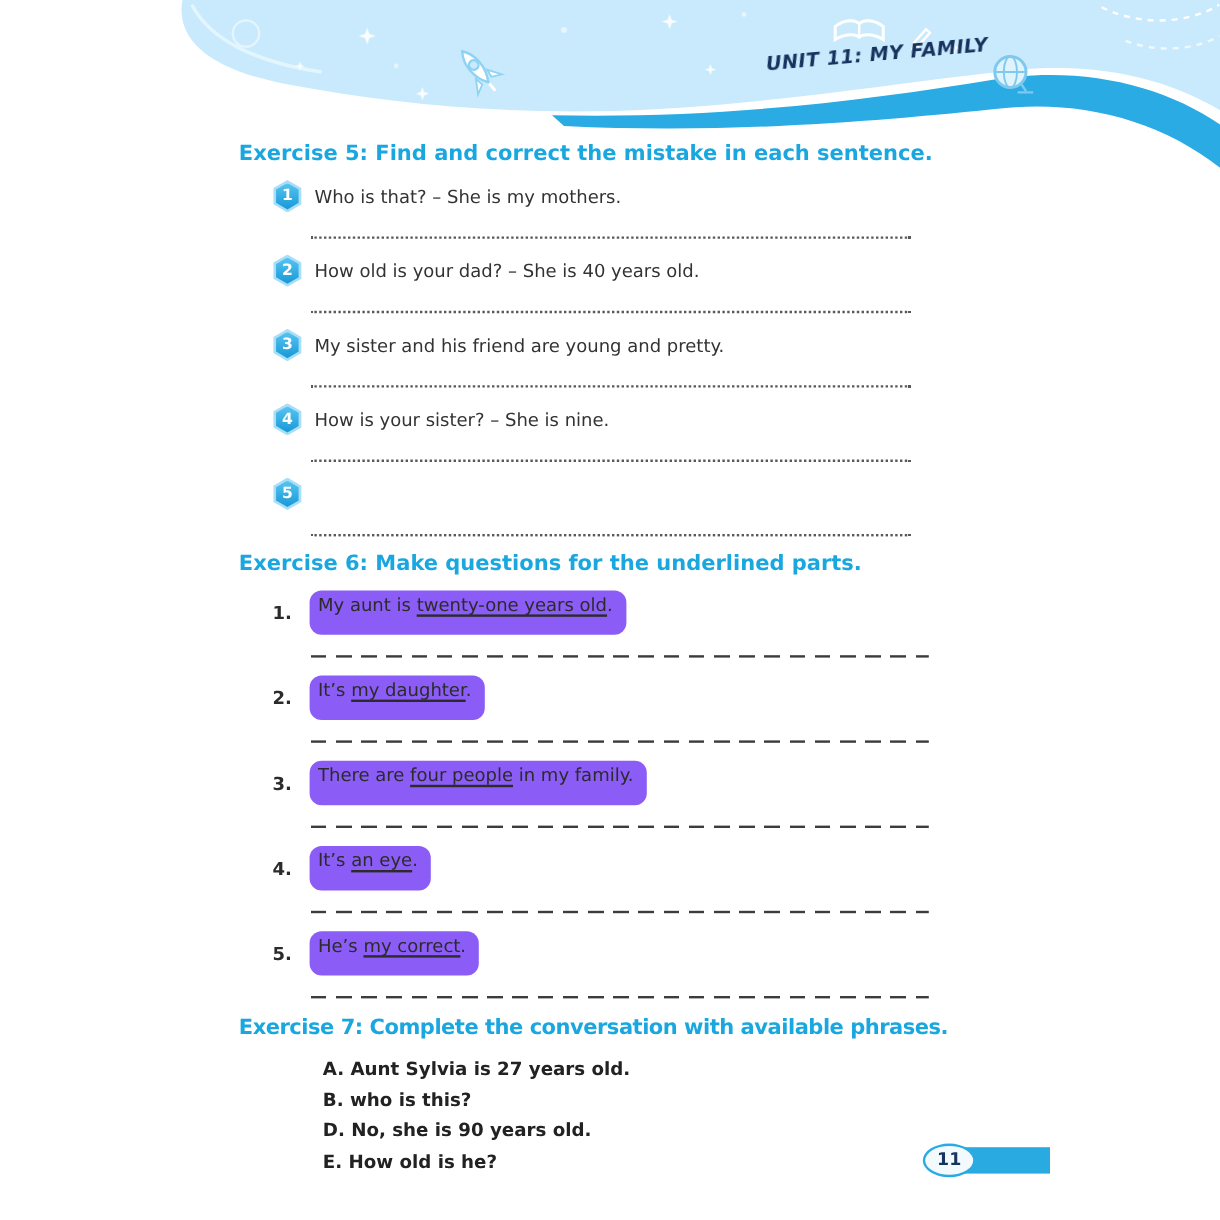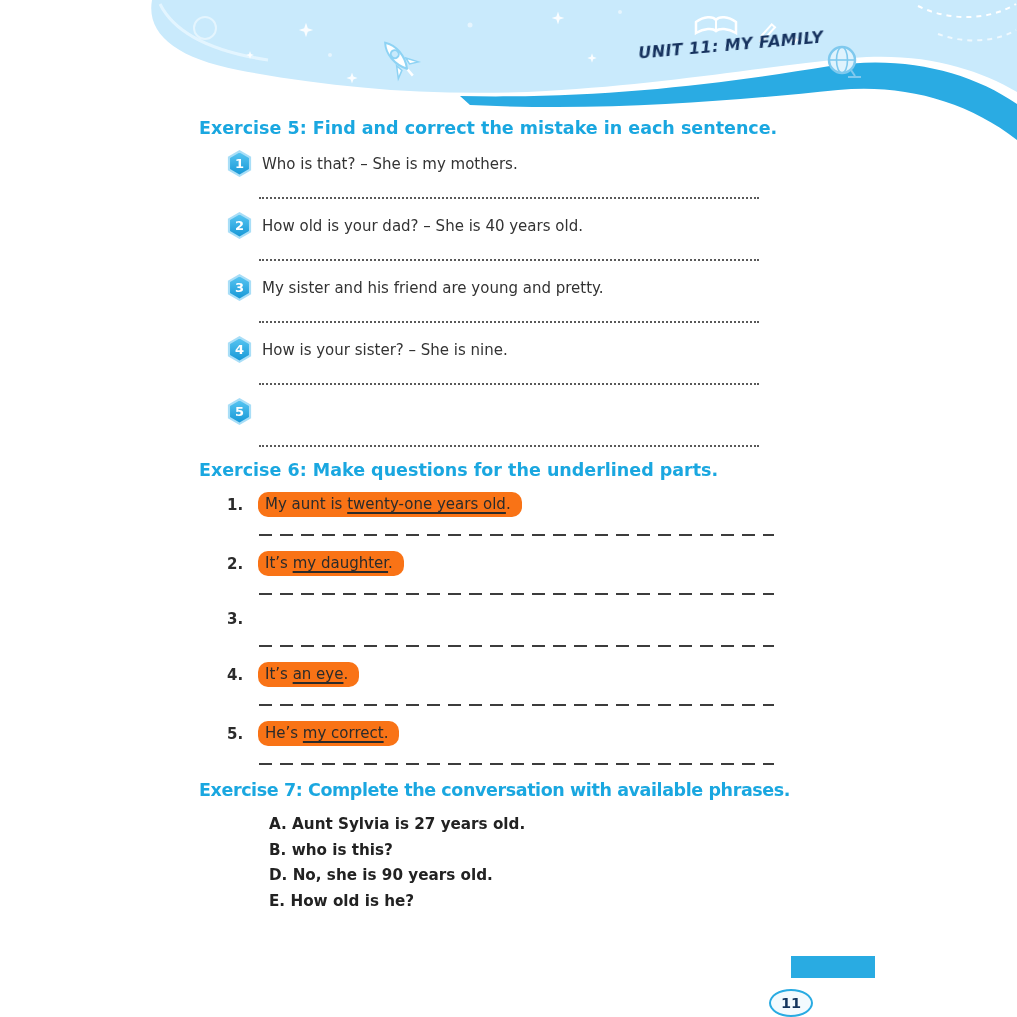--- a/index.html
+++ b/index.html
@@ -39,37 +39,37 @@
   .ex5-text{font-size:15px;color:#333}
   .dotline{
     margin:20px 0 0 60px;width:500px;height:0;
     border-bottom:2px dotted #595959;
   }
   
   .ex6-block{margin-top:0}
   .ex6-item{margin-bottom:15px}
   .ex6-row{display:flex;align-items:center;margin-left:28px;font-size:15px;color:#2b2b2b}
   .ex6-num{width:31px;font-weight:700;flex:none}
-  .pill{background:#f97316;border-radius:10px;padding:3px 11px 4px 7px}
+  .pill{background:#8b5cf6;border-radius:10px;padding:3px 11px 16px 7px}
   .u{text-decoration:underline;text-underline-offset:3px;text-decoration-thickness:1.5px}
   .dashline{
     margin:17px 0 0 60px;width:515px;height:2px;
     background:repeating-linear-gradient(90deg,#3c3c3c 0 13px,transparent 13px 21px);
   }
   
   .ex7-block{margin-top:12px}
   .ex7-options{margin:10px 0 0 70px}
   .ex7-option{font-weight:700;color:#222;font-size:15.2px;line-height:25.5px}
   
   .page-bar{position:absolute;left:791px;top:956px;width:84px;height:22px;background:#29abe2}
   .page-oval{
     position:absolute;left:769px;top:953px;width:44px;height:28px;z-index:2;
     background:#f3fafe;border:2.5px solid #29abe2;border-radius:50%;
     display:flex;align-items:center;justify-content:center;
-    font-weight:700;font-size:14.5px;color:#14355e;margin-top:36px;
+    font-weight:700;font-size:14.5px;color:#14355e;
   }
 </style>
 </head>
 <body>
 
 <div class="page">
 
   <svg class="banner-svg" width="1017" height="175" viewBox="0 0 1017 175">
     <path fill="#c9eafc" d="M152,0 C146,34 176,58 238,70 C332,88 436,97 546,91 C668,84 766,66 852,58 C922,52 976,68 1017,92 L1017,0 Z"></path>
     <path fill="#2aabe3" d="M460,96 C600,99 720,84 830,66 C900,55 968,70 1017,104 L1017,140 C966,100 902,84 838,90 C740,100 612,112 470,105 Z"></path>
@@ -184,20 +184,21 @@
         <div class="ex6-row">
           <span class="ex6-num">2.</span>
           <span class="pill"><span>It’s </span><span class="u">my daughter</span><span>.</span></span>
         </div>
         <div class="dashline"></div>
       </div>
 
       <div class="ex6-item">
         <div class="ex6-row">
           <span class="ex6-num">3.</span>
+          <span class="pill"><span>There are </span><span class="u">four people</span><span> in my family.</span></span>
         </div>
         <div class="dashline"></div>
       </div>
 
       <div class="ex6-item">
         <div class="ex6-row">
           <span class="ex6-num">4.</span>
           <span class="pill"><span>It’s </span><span class="u">an eye</span><span>.</span></span>
         </div>
         <div class="dashline"></div>

